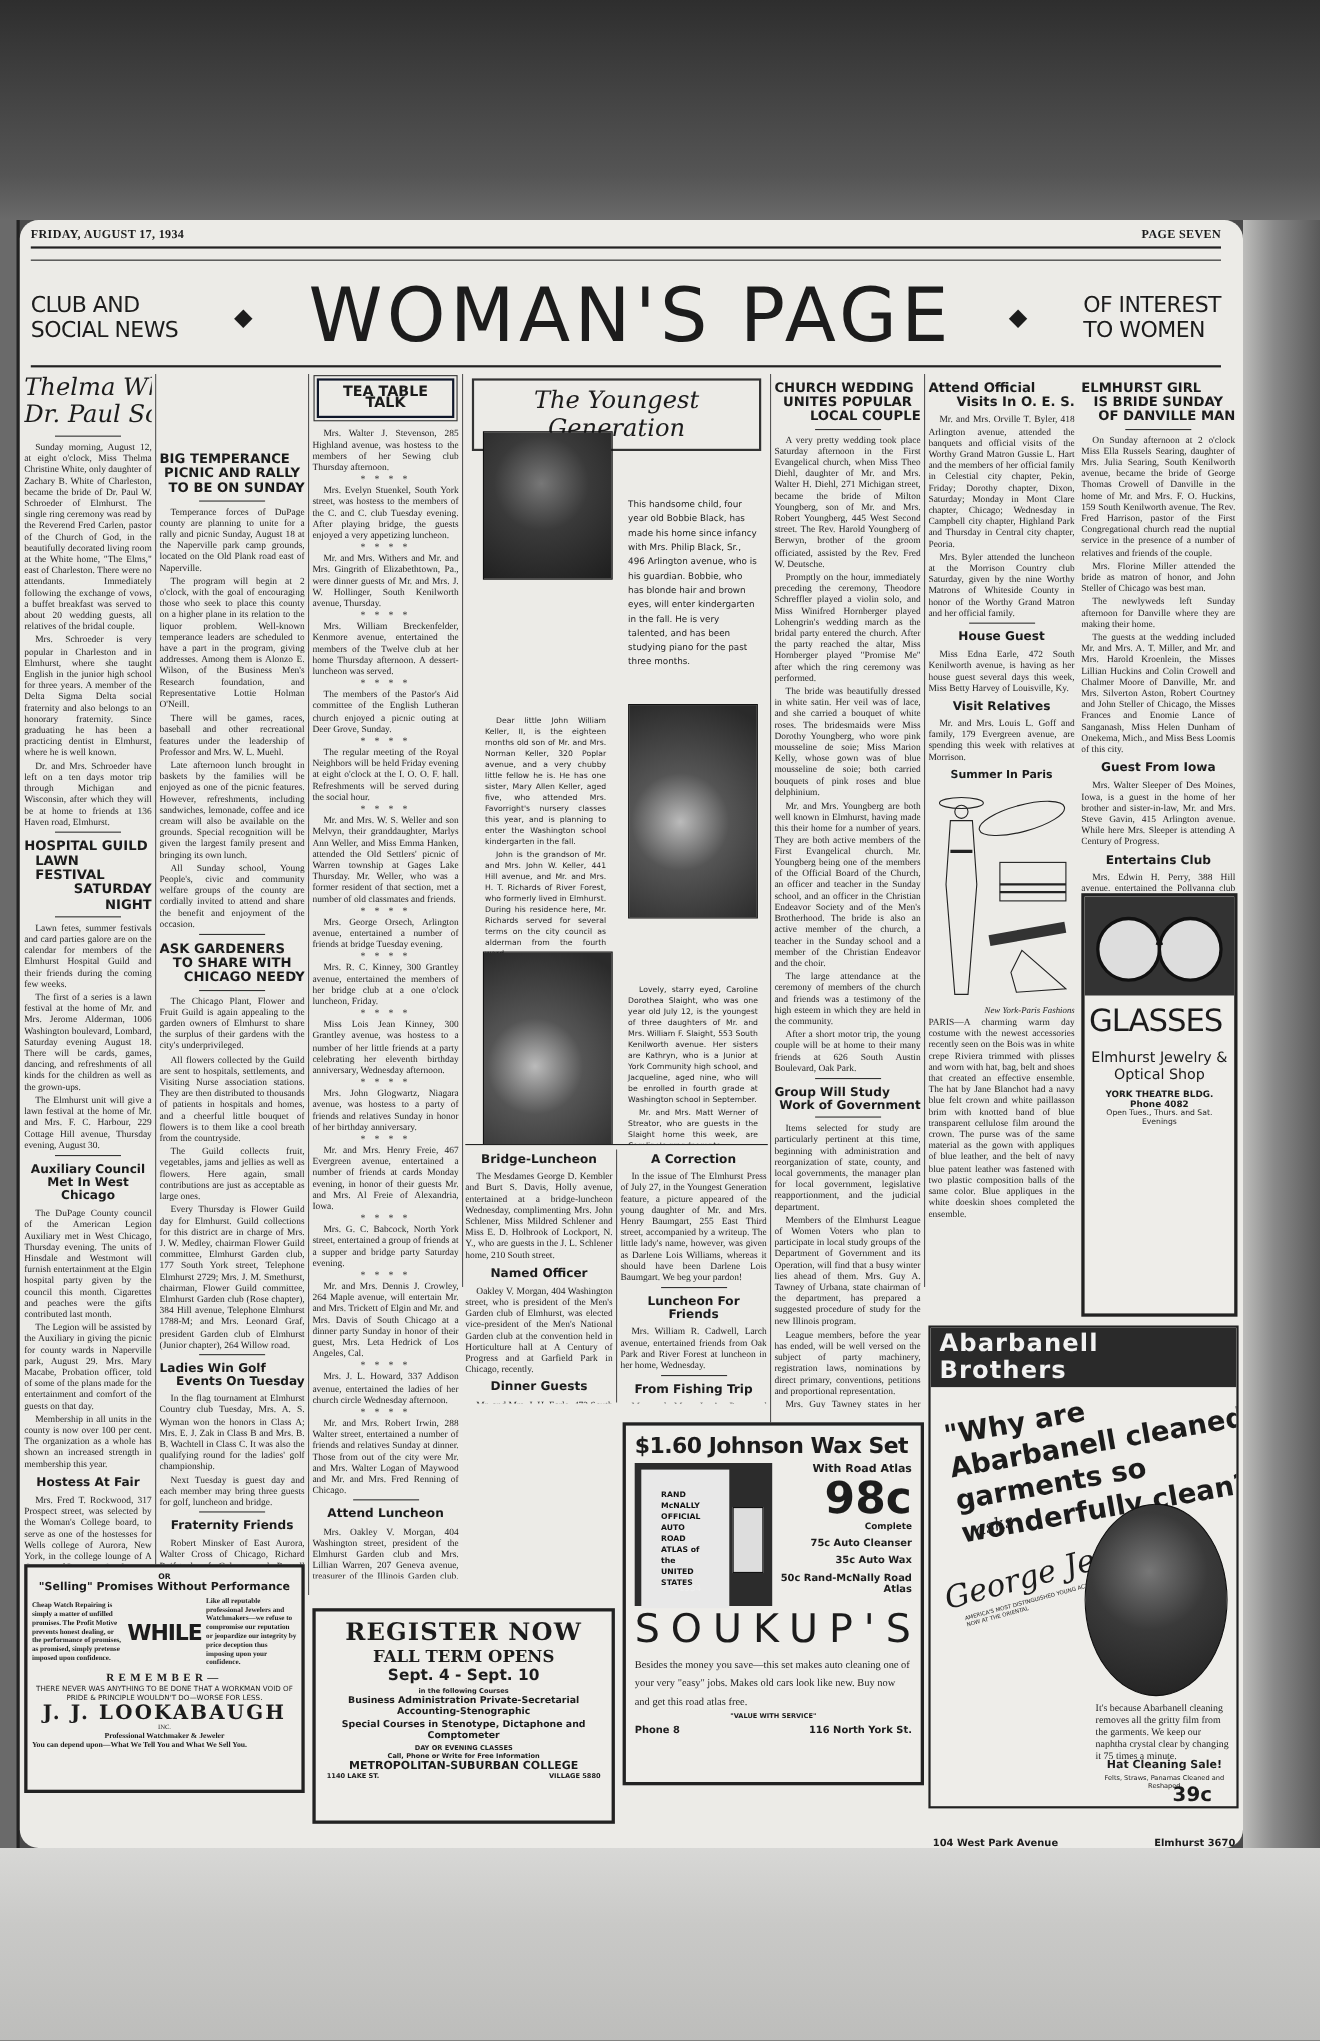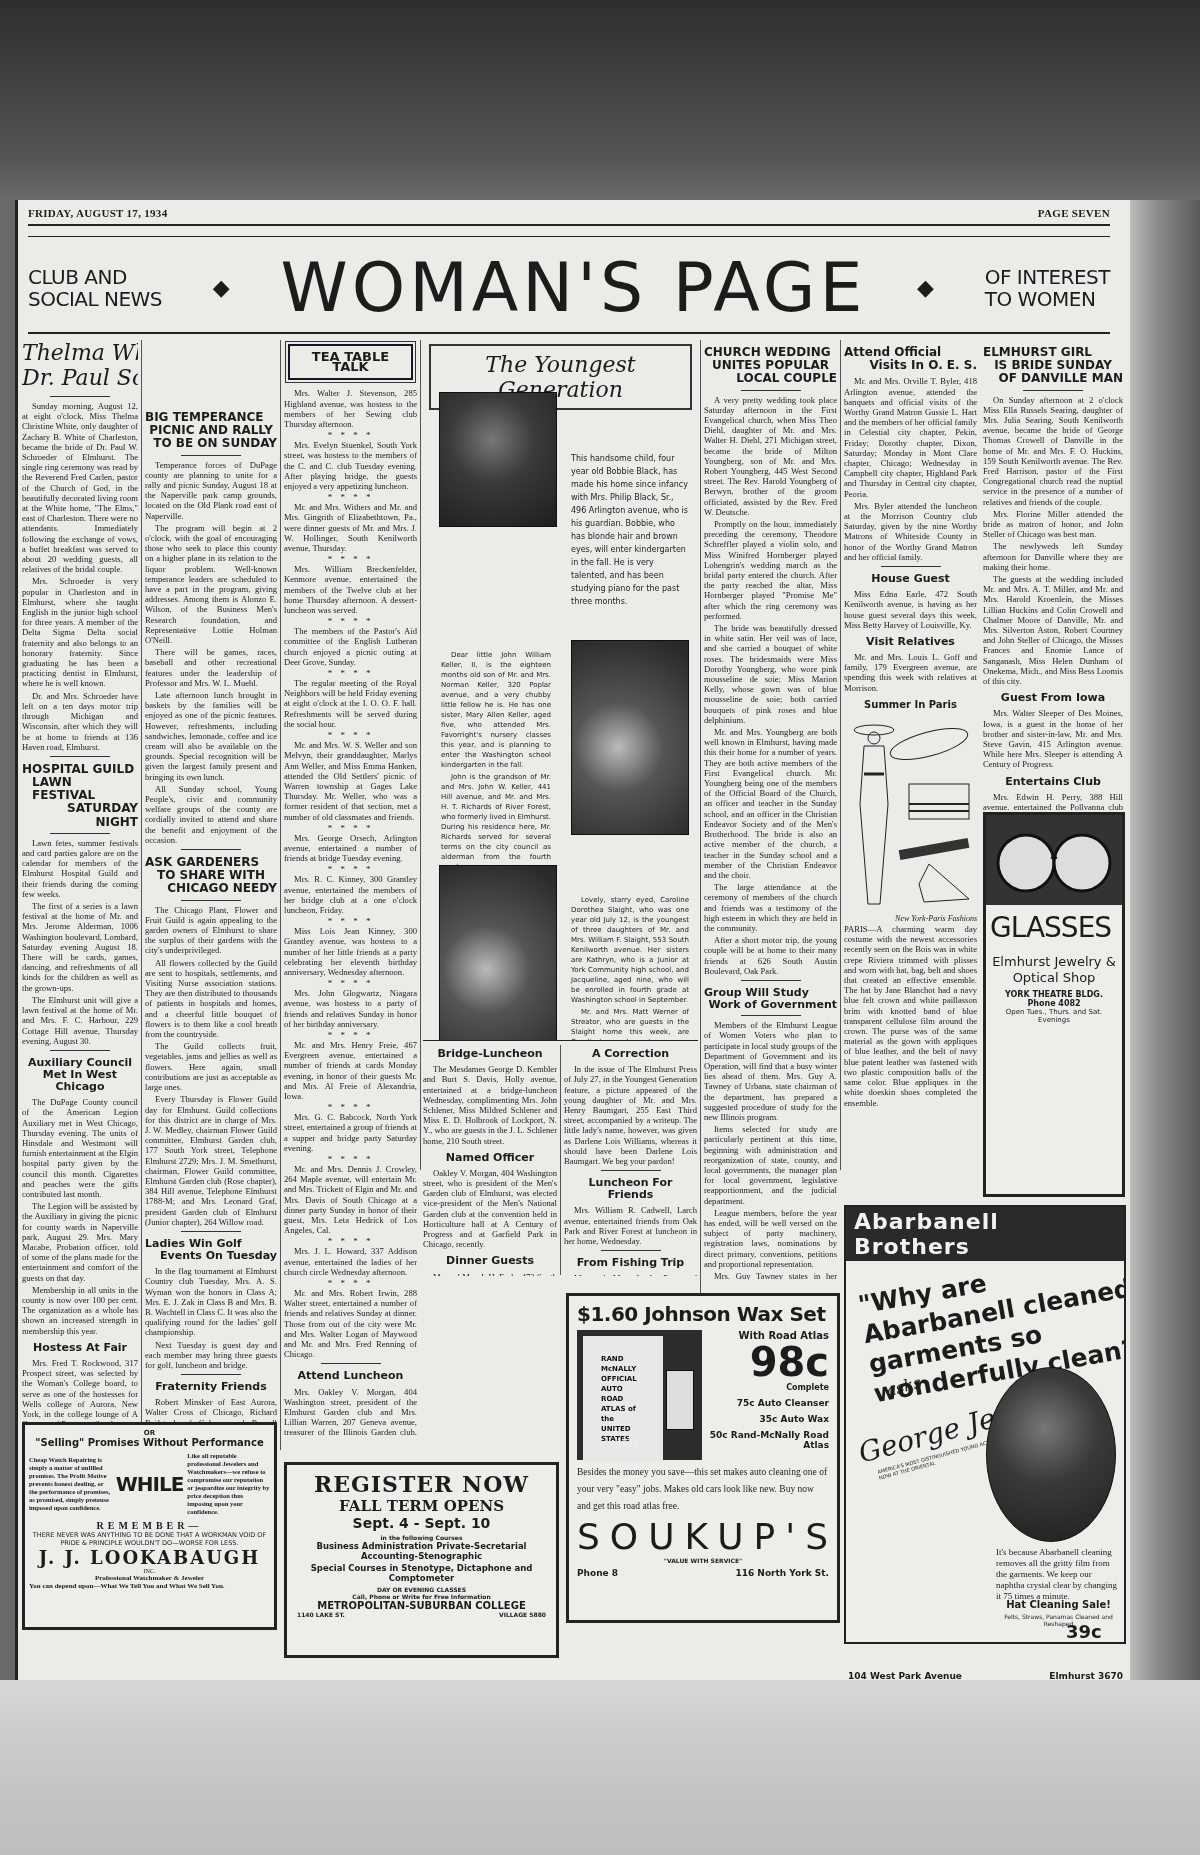--- a/index.html
+++ b/index.html
@@ -2,21 +2,21 @@
 <html><head>
 <meta charset="utf-8">
 <style>
   * { box-sizing: border-box; margin: 0; padding: 0; }
   html, body { width: 1200px; height: 1855px; background: #4a4a4a; overflow: hidden; }
   body { font-family: "Liberation Serif", serif; color: #1c1c1c; position: relative; }
   .scan-top { position: absolute; left: 0; top: 0; width: 1200px; height: 200px; background: linear-gradient(#2e2e2e, #555 80%, #6a6a6a); }
   .scan-bottom { position: absolute; left: 0; top: 1680px; width: 1200px; height: 175px; background: linear-gradient(#d8d8d6, #c9c9c7 40%, #bdbdbb); }
   .left-edge { position: absolute; left: 0; top: 200px; width: 18px; height: 1480px; background: #6a6a6a; border-right: 3px solid #222; }
   .right-edge { position: absolute; left: 1130px; top: 200px; width: 70px; height: 1480px; background: linear-gradient(90deg, #bdbdbb, #8a8a8a 40%, #5a5a5a); }
-  .page { position: absolute; left: 18px; top: 200px; width: 1112px; height: 1480px; background: #ecebe7; }
+  .page { position: absolute; left: 18px; top: 200px; width: 1112px; height: 1480px; background: #ecebe7; border-radius: 17px; }
   .dateline { position: absolute; top: 7px; left: 10px; right: 20px; display: flex; justify-content: space-between; font-size: 11px; font-weight: bold; letter-spacing: 0.3px; }
   .rule { position: absolute; left: 10px; right: 20px; border-top: 2px solid #222; }
   .masthead { position: absolute; top: 50px; left: 10px; right: 20px; height: 75px; display: flex; align-items: center; justify-content: space-between; }
   .mh-side { font-family: "DejaVu Sans", sans-serif; font-size: 20px; line-height: 22px; font-weight: normal; letter-spacing: -0.5px; }
   .mh-title { font-family: "DejaVu Sans", sans-serif; font-size: 68px; letter-spacing: 4px; font-weight: normal; }
   .diamond { font-size: 22px; }
   .col { position: absolute; top: 140px; overflow: hidden; font-size: 8.6px; line-height: 10.2px; text-align: justify; }
   .col + .col { }
   .vline { position: absolute; top: 140px; border-left: 1px solid #555; }
   .head-sans { font-family: "DejaVu Sans", sans-serif; font-weight: bold; text-align: center; line-height: 1.1; margin: 6px 0 4px; }
@@ -228,22 +228,22 @@
     <p class="t">The bride was beautifully dressed in white satin. Her veil was of lace, and she carried a bouquet of white roses. The bridesmaids were Miss Dorothy Youngberg, who wore pink mousseline de soie; Miss Marion Kelly, whose gown was of blue mousseline de soie; both carried bouquets of pink roses and blue delphinium.</p>
     <p class="t">Mr. and Mrs. Youngberg are both well known in Elmhurst, having made this their home for a number of years. They are both active members of the First Evangelical church. Mr. Youngberg being one of the members of the Official Board of the Church, an officer and teacher in the Sunday school, and an officer in the Christian Endeavor Society and of the Men's Brotherhood. The bride is also an active member of the church, a teacher in the Sunday school and a member of the Christian Endeavor and the choir.</p>
     <p class="t">The large attendance at the ceremony of members of the church and friends was a testimony of the high esteem in which they are held in the community.</p>
     <p class="t">After a short motor trip, the young couple will be at home to their many friends at 626 South Austin Boulevard, Oak Park.</p>
     <div class="shortrule"></div>
     <div class="head-sans" style="font-size:11px">
       <div style="text-align:left">Group Will Study</div>
       <div style="text-align:right">Work of Government</div>
     </div>
     <div class="shortrule"></div>
+    <p class="t">Items selected for study are particularly pertinent at this time, beginning with administration and reorganization of state, county, and local governments, the manager plan for local government, legislative reapportionment, and the judicial department.</p>
     <p class="t">Members of the Elmhurst League of Women Voters who plan to participate in local study groups of the Department of Government and its Operation, will find that a busy winter lies ahead of them. Mrs. Guy A. Tawney of Urbana, state chairman of the department, has prepared a suggested procedure of study for the new Illinois program.</p>
-    <p class="t">Items selected for study are particularly pertinent at this time, beginning with administration and reorganization of state, county, and local governments, the manager plan for local government, legislative reapportionment, and the judicial department.</p>
     <p class="t">League members, before the year has ended, will be well versed on the subject of party machinery, registration laws, nominations by direct primary, conventions, petitions and proportional representation.</p>
     <p class="t">Mrs. Guy Tawney states in her letter to the Elmhurst League that "the League stands for efficient government, and the realization of efficient government depends upon making the laws, charters and constitutions fit the needs of the people."</p>
 
   </div>
 
   <div class="col" style="left:826px;width:133px;height:850px">
     <div class="head-sans" style="font-size:12px">
       <div style="text-align:left">Attend Official</div>
       <div style="text-align:right">Visits In O. E. S.</div>
     </div>
@@ -369,21 +369,21 @@
       </div>
       <div style="flex:1;text-align:right;padding-left:6px">
         <div style="font-weight:bold;font-size:10px">With Road Atlas</div>
         <div style="font-weight:bold;font-size:40px;line-height:42px">98c</div>
         <div style="font-weight:bold;font-size:8px">Complete</div>
         <div style="font-weight:bold;font-size:9px;margin-top:6px">75c Auto Cleanser</div>
         <div style="font-weight:bold;font-size:9px;margin-top:6px">35c Auto Wax</div>
         <div style="font-weight:bold;font-size:9px;margin-top:6px">50c Rand-McNally Road Atlas</div>
       </div>
     </div>
+    <div style="font-size:36px;letter-spacing:10px;text-align:center;line-height:40px;margin-top:2px">SOUKUP'S</div>
     <div style="font-family:'Liberation Serif',serif;font-size:9.5px;line-height:17px;margin-top:4px">Besides the money you save—this set makes auto cleaning one of your very "easy" jobs. Makes old cars look like new. Buy now and get this road atlas free.</div>
-    <div style="font-size:36px;letter-spacing:10px;text-align:center;line-height:40px;margin-top:2px">SOUKUP'S</div>
     <div style="font-weight:bold;font-size:6px;text-align:center">"VALUE WITH SERVICE"</div>
     <div style="display:flex;justify-content:space-between;font-weight:bold;font-size:9px;margin-top:4px">
       <span>Phone 8</span>
       <span>116 North York St.</span>
     </div>
   </div>
 </div>
 
 </body></html>

